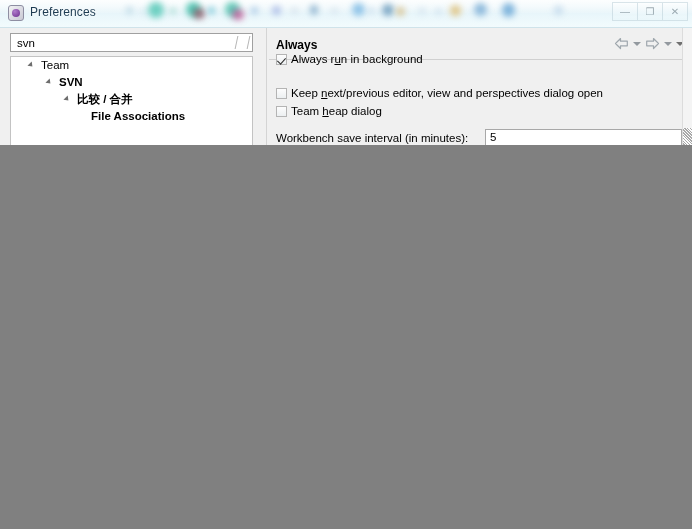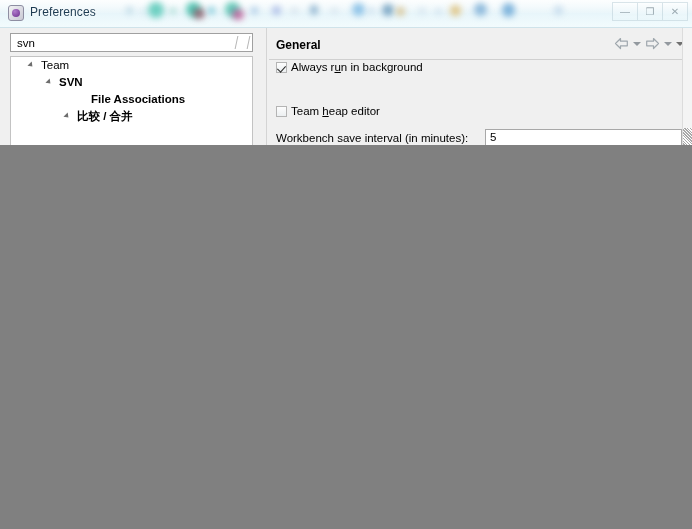--- a/index.html
+++ b/index.html
@@ -359,57 +359,60 @@
         <div class="tree">
           <div class="tree-item">
             <span class="arrow" style="left:18px;"></span>
             <span class="lbl" style="left:30px;text-align:center;">Team</span>
           </div>
           <div class="tree-item">
             <span class="arrow" style="left:36px;"></span>
             <span class="lbl" style="left:48px;font-weight:bold;">SVN</span>
           </div>
           <div class="tree-item">
-            <span class="lbl" style="left:80px;font-weight:bold;">File Associations</span>
-          </div>
-          <div class="tree-item">
             <span class="arrow" style="left:54px;"></span>
             <span class="lbl" style="left:66px;font-weight:bold;">比较 / 合并</span>
           </div>
+          <div class="tree-item">
+            <span class="lbl" style="left:80px;font-weight:bold;">File Associations</span>
+          </div>
         </div>
       </div>
 
       <div class="right-pane">
 
-        <div class="page-title">General</div>
+        <div class="page-title">Always</div>
         <div class="page-sep"></div>
 
         <div class="nav-tools">
           <div class="nav-arrow">
             <svg width="15" height="13" viewBox="0 0 15 13">
               <path d="M6.5 1.5 L1.5 6.5 L6.5 11.5 L6.5 8.8 L13.3 8.8 L13.3 4.2 L6.5 4.2 Z" fill="none" stroke="#6a7782" stroke-width="1.2" stroke-linejoin="round"></path>
             </svg>
           </div>
           <div class="caret"></div>
           <div class="nav-arrow">
             <svg width="15" height="13" viewBox="0 0 15 13">
               <path d="M8.5 1.5 L13.5 6.5 L8.5 11.5 L8.5 8.8 L1.7 8.8 L1.7 4.2 L8.5 4.2 Z" fill="none" stroke="#6a7782" stroke-width="1.2" stroke-linejoin="round"></path>
             </svg>
           </div>
           <div class="caret"></div>
           <div class="caret dark"></div>
         </div>
 
-        <div class="check-row" style="top:32px;">
+        <div class="check-row" style="top:24px;">
           <span class="cbox checked"></span><span>Always r</span><span class="mn">u</span><span>n in background</span>
         </div>
 
+        <div class="check-row" style="top:58px;">
+          <span class="cbox"></span><span>Keep </span><span class="mn">n</span><span>ext/previous editor, view and perspectives dialog open</span>
+        </div>
 
         <div class="check-row" style="top:76px;">
-          <span class="cbox"></span><span>Team </span><span class="mn">h</span><span>eap editor</span>
+          <span class="cbox"></span><span>Team </span><span class="mn">h</span><span>eap dialog</span>
         </div>
 
         <div class="interval-row" style="top:104px;">Workbench save interval (in minutes):</div>
         <div class="interval-field" style="top:101px;">5</div>
 
         <div class="vscroll">
           <div class="vscroll-thumb"></div>
         </div>
       </div>
     </div>

